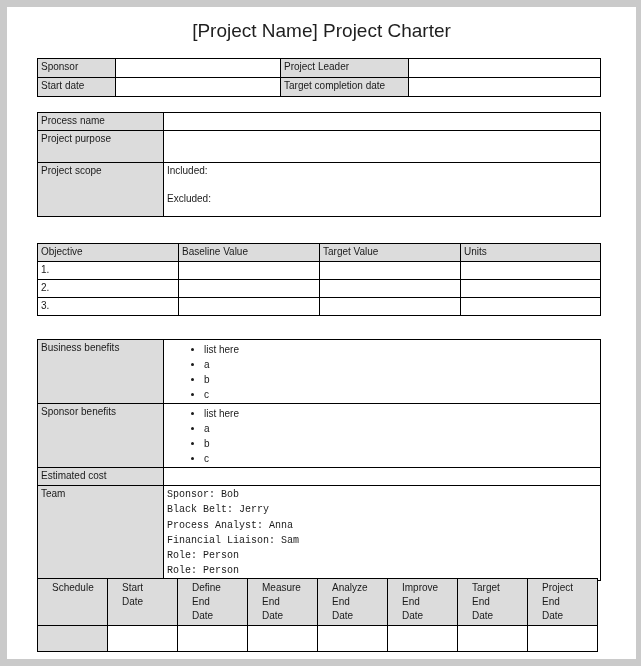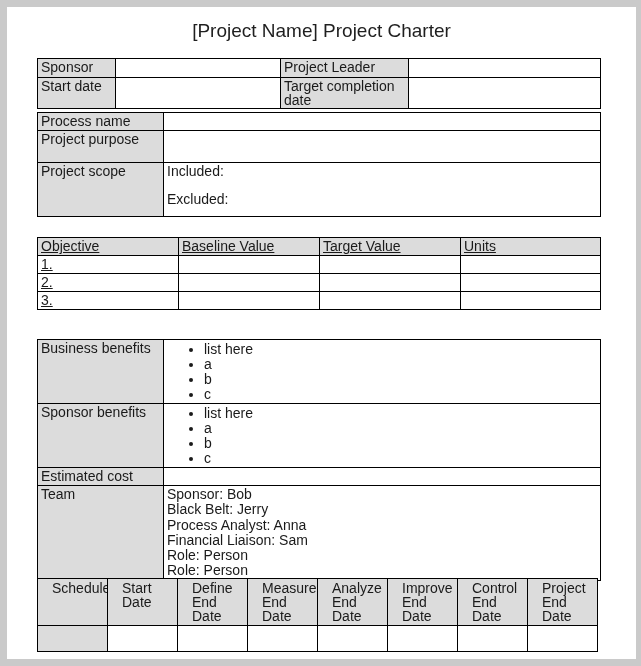--- a/index.html
+++ b/index.html
@@ -23,56 +23,56 @@
     width: 100%;
     text-align: center;
     font-size: 19px;
     font-weight: normal;
     color: #1f1f1f;
   }
   table {
     position: absolute;
     border-collapse: collapse;
     table-layout: fixed;
-    font-size: 14px;
+    font-size: 10px;
     line-height: 14px;
     color: #1a1a1a;
   }
   td {
     border: 1px solid #000000;
     vertical-align: top;
     padding: 1px 3px;
     overflow: hidden;
   }
   td.hd { background: #dcdcdc; }
   
   .t-summary   { left: 30px; top: 51px;  width: 563px; }
   .t-process   { left: 30px; top: 105px; width: 563px; border-radius: 13px; }
-  .t-objective { left: 30px; top: 230px; width: 563px; text-decoration: underline; }
+  .t-objective { left: 30px; top: 236px; width: 563px; }
   .t-benefits  { left: 30px; top: 332px; width: 563px; }
   .t-schedule  { left: 30px; top: 571px; width: 561px; }
 
   .t-summary td { height: 19px; }
   .t-process .r1 td { height: 18px; }
   .t-process .r2 td { height: 32px; }
   .t-process .r3 td { height: 54px; }
   .t-objective td { height: 18px; }
   .t-benefits .rb td { height: 60px; }
   .t-benefits .rc td { height: 18px; }
   .t-benefits .rt td { height: 92px; }
   .t-schedule .hrow td { height: 40px; padding: 2px 14px; white-space: pre-line; }
   .t-schedule .drow td { height: 26px; }
 
   ul.bullets {
     list-style: disc;
     margin: 1px 0 0 0;
     padding-left: 37px;
   }
   ul.bullets li { line-height: 15px; }
-  .team-line { line-height: 15.3px; }
+  .team-line { line-height: 15.3px; font-family: Liberation Mono, monospace; }
   .scope-gap { height: 14px; }
 </style>
 </head>
 <body>
 
 <div class="page">
 
   <div class="doc-title">[Project Name] Project Charter</div>
 
   <table class="t-summary">
@@ -220,21 +220,21 @@
       <td class="hd">Schedule</td>
       <td class="hd">Start Date</td>
       <td class="hd">Define
 End Date</td>
       <td class="hd">Measure
 End Date</td>
       <td class="hd">Analyze
 End Date</td>
       <td class="hd">Improve
 End Date</td>
-      <td class="hd">Control
+      <td class="hd">Target
 End Date</td>
       <td class="hd">Project
 End Date</td>
     </tr>
     <tr class="drow">
       <td class="hd"></td>
       <td></td>
       <td></td>
       <td></td>
       <td></td>

